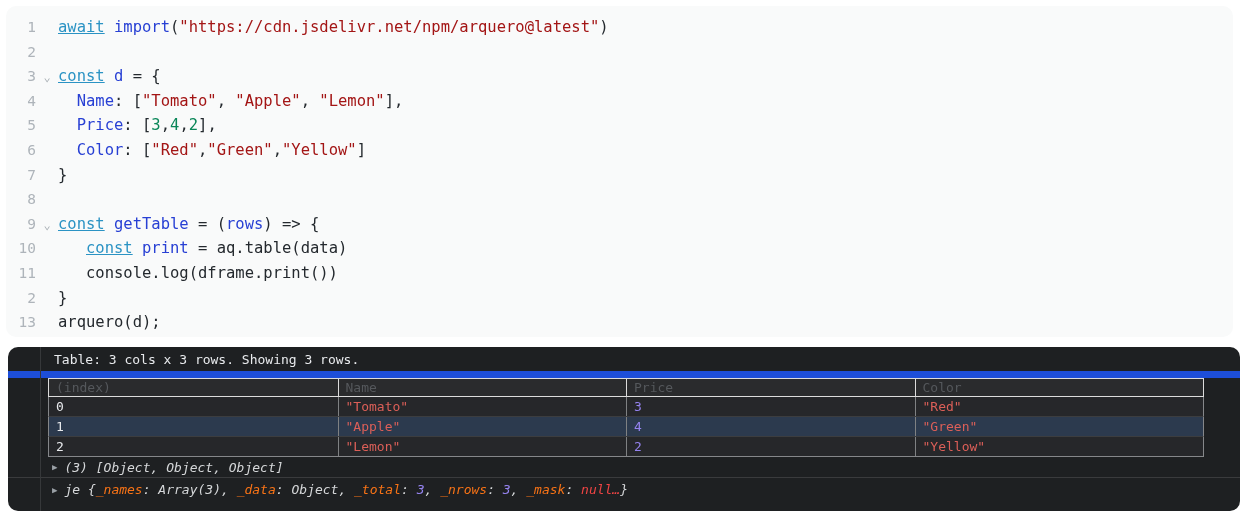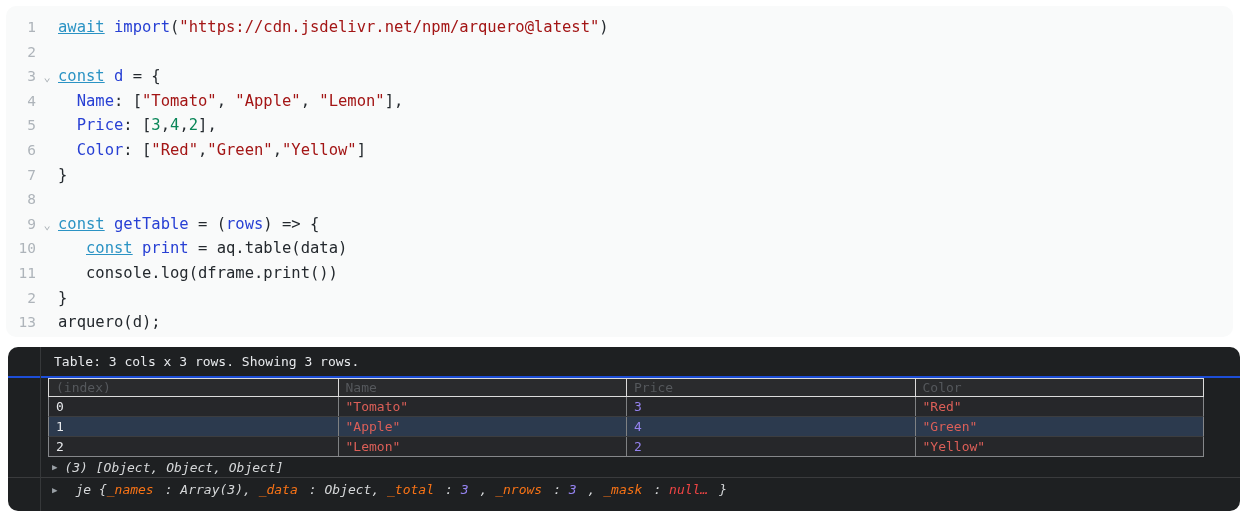--- a/index.html
+++ b/index.html
@@ -23,41 +23,41 @@
   .tk-pl{ color:#24292e; }
 
   
   .console-panel{
     position:absolute; left:8px; top:347px; width:1232px; height:164px;
     background:#1e2022; border-radius:10px; color:#e8eaed;
     font-size:13px; overflow:hidden;
   }
   .console-gutter-line{ position:absolute; left:32px; top:0; bottom:0; width:1px; background:#36383a; }
   .console-info{ height:31px; display:flex; align-items:center; padding-left:46px;
-    border-bottom:2px solid #1d4ed8; color:#e8eaed; }
+    border-bottom:7px solid #1d4ed8; color:#e8eaed; }
 
   .console-table{ margin-left:40px; width:1156px; }
   .trow{ display:flex; }
   .trow.thead{ height:19px; background:#2a2b2d; border:1px solid #dcdcdc; color:#55585c; }
   .trow.thead .tcell{ line-height:17px; }
   .trow.thead .tcell + .tcell{ border-left:1px solid #dcdcdc; }
   .trow.tbody{ height:20px; background:#26272a; border-left:1px solid #85878a; border-right:1px solid #85878a; border-bottom:1px solid #3c3d3f; }
   .trow.tbody.last{ border-bottom:1px solid #85878a; }
   .trow.tbody.highlight{ background:#2c3a4e; }
   .trow.tbody .tcell{ line-height:19px; }
   .trow.tbody .tcell + .tcell{ border-left:1px solid #7f8183; }
   .tcell{ width:25%; padding:0 7px; overflow:hidden; white-space:pre; }
   .ct-pl{ color:#e8eaed; } .ct-str{ color:#dc5f58; } .ct-num{ color:#9583f0; }
 
   .console-array-line{ height:20px; display:flex; align-items:center; padding-left:44px;
     font-style:italic; color:#d5d7d9; }
   .console-object-line{ height:24px; display:flex; align-items:center; padding-left:44px;
     border-top:1px solid #3a3b3d; font-style:italic; color:#d5d7d9; white-space:pre; }
   .expand-icon{ color:#9aa0a6; font-size:9px; margin-right:7px; font-style:normal; flex:none; }
-  .ck-key{ color:#f97316; } .ck-val{ color:#d5d7d9;margin-left:11px; } .ck-num{ color:#9583f0; } .ck-null{ color:#ef4444; }
+  .ck-key{ color:#f97316; } .ck-val{ color:#d5d7d9; } .ck-num{ color:#9583f0; } .ck-null{ color:#ef4444; }
 </style>
 </head>
 <body>
 
 <div>
 
   <div class="editor-panel">
     <div id="code-lines">
         <div class="code-line"><span class="ln">1</span><span class="fold-col"></span><span class="code-text"><span class="tk-kw">await</span><span class="tk-pl"> </span><span class="tk-id">import</span><span class="tk-pl">(</span><span class="tk-str">"https://cdn.jsdelivr.net/npm/arquero@latest"</span><span class="tk-pl">)</span></span></div>
         <div class="code-line"><span class="ln">2</span><span class="fold-col"></span><span class="code-text"></span></div>

